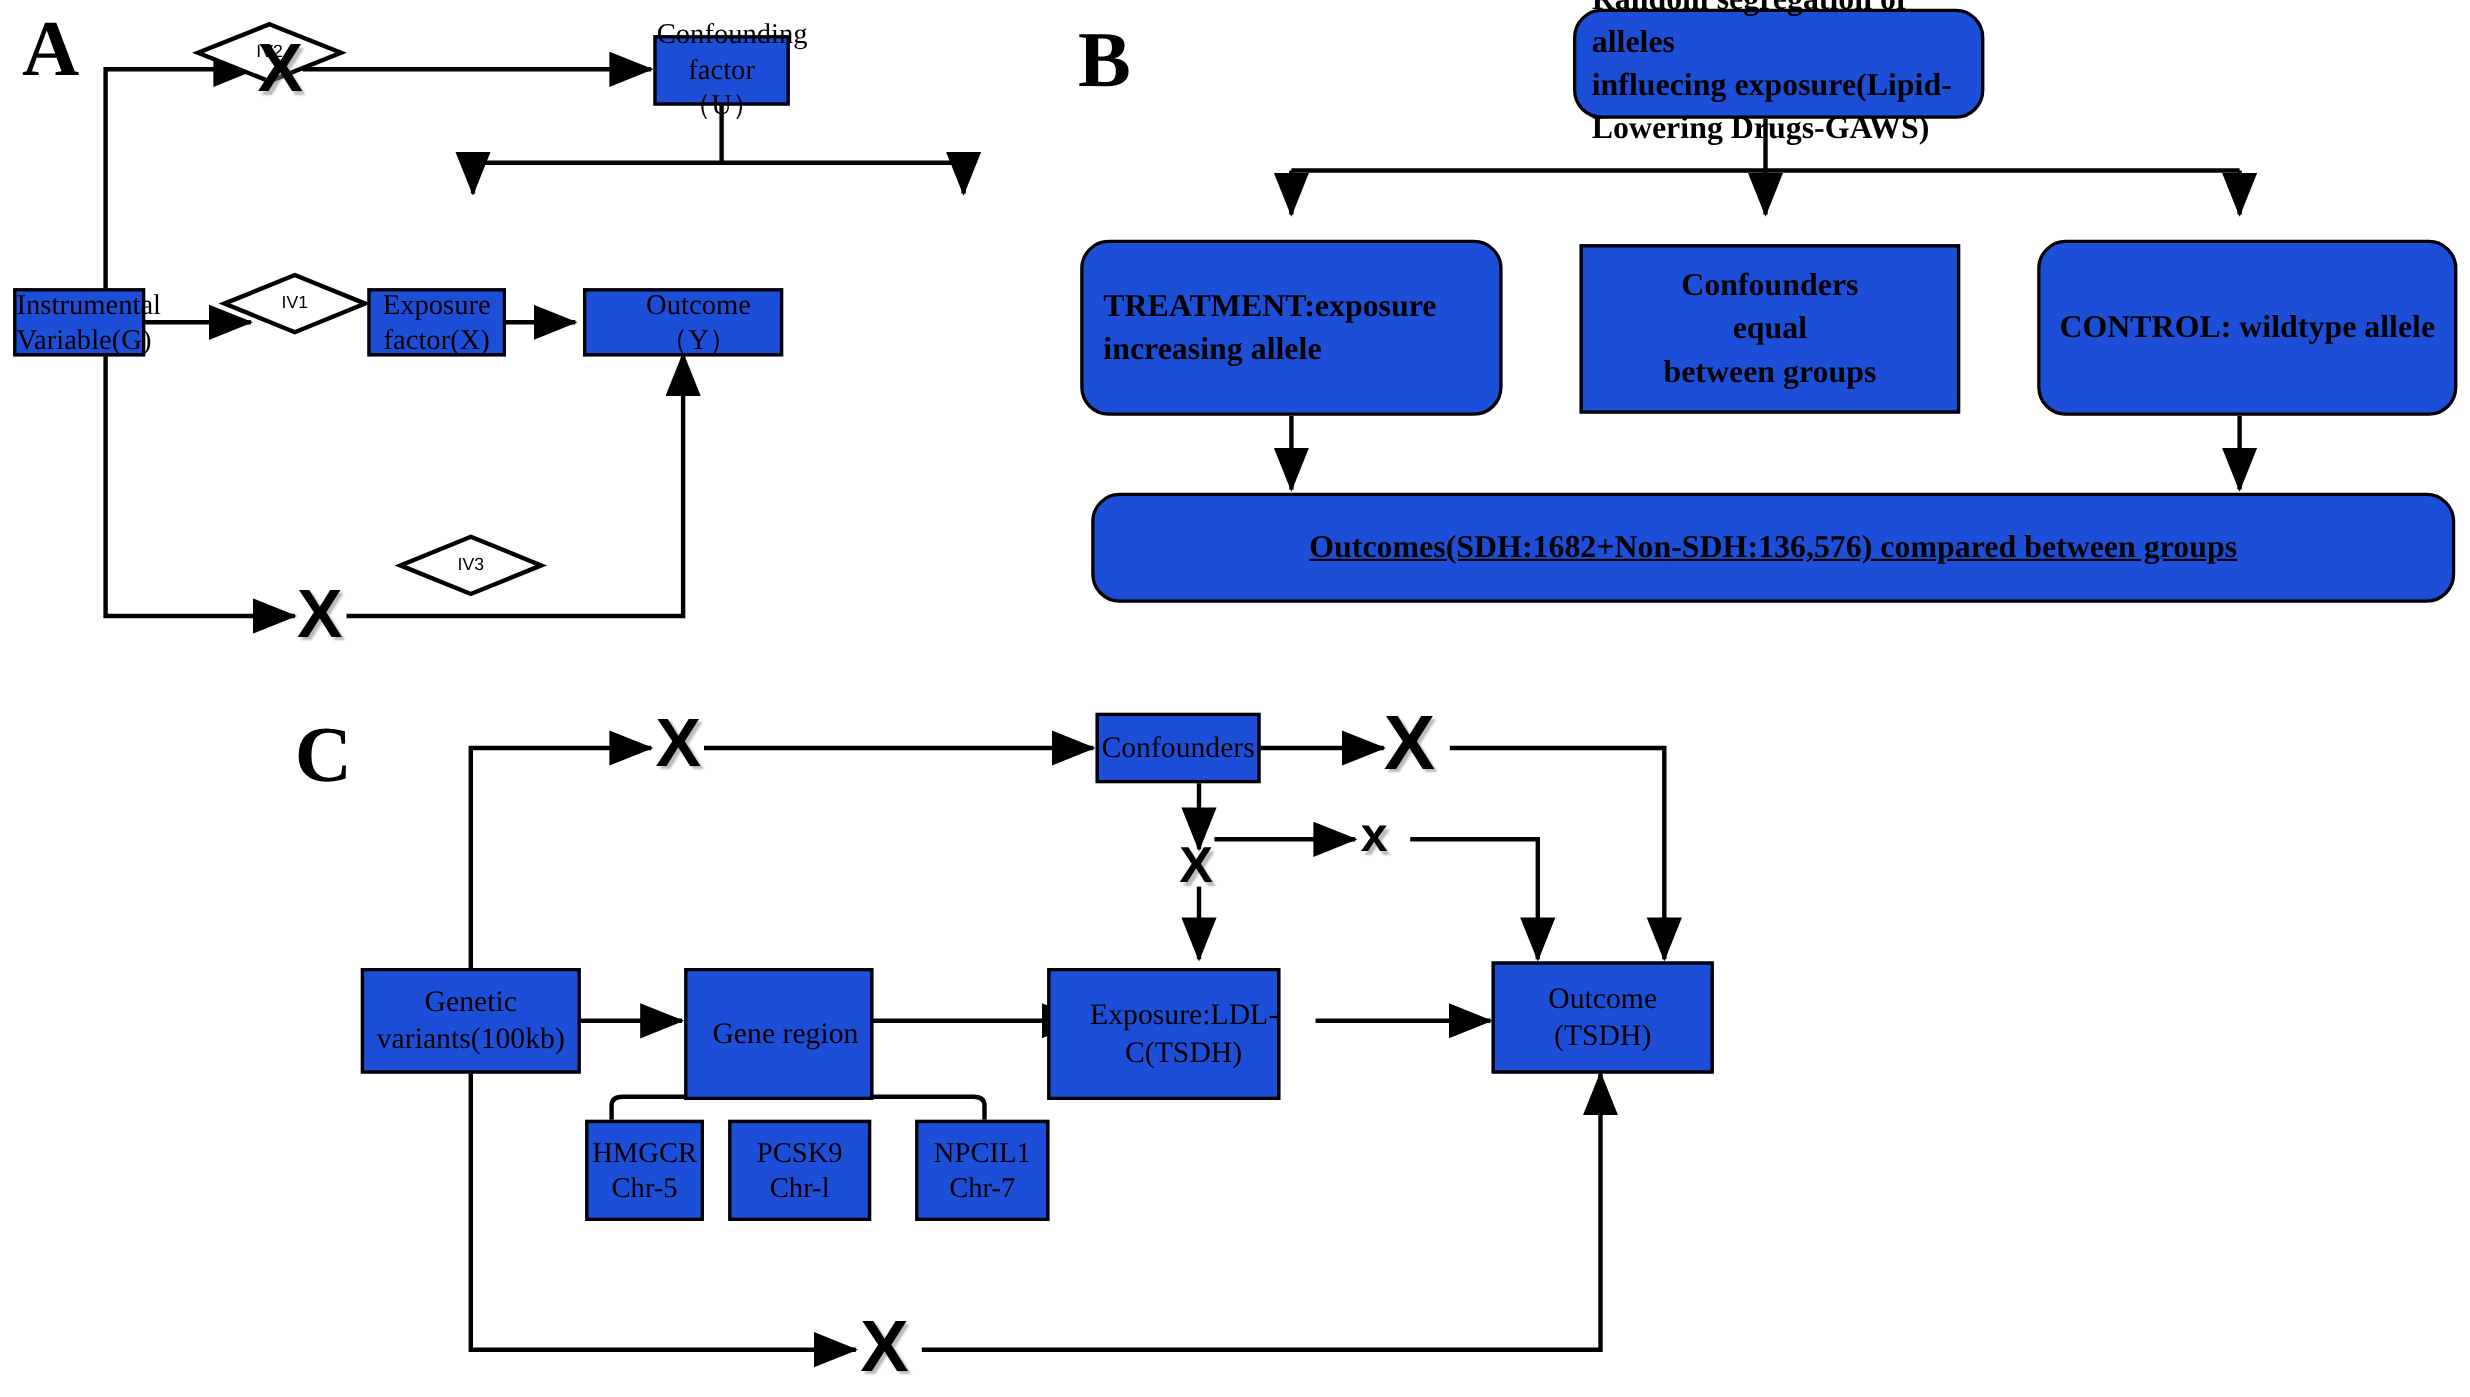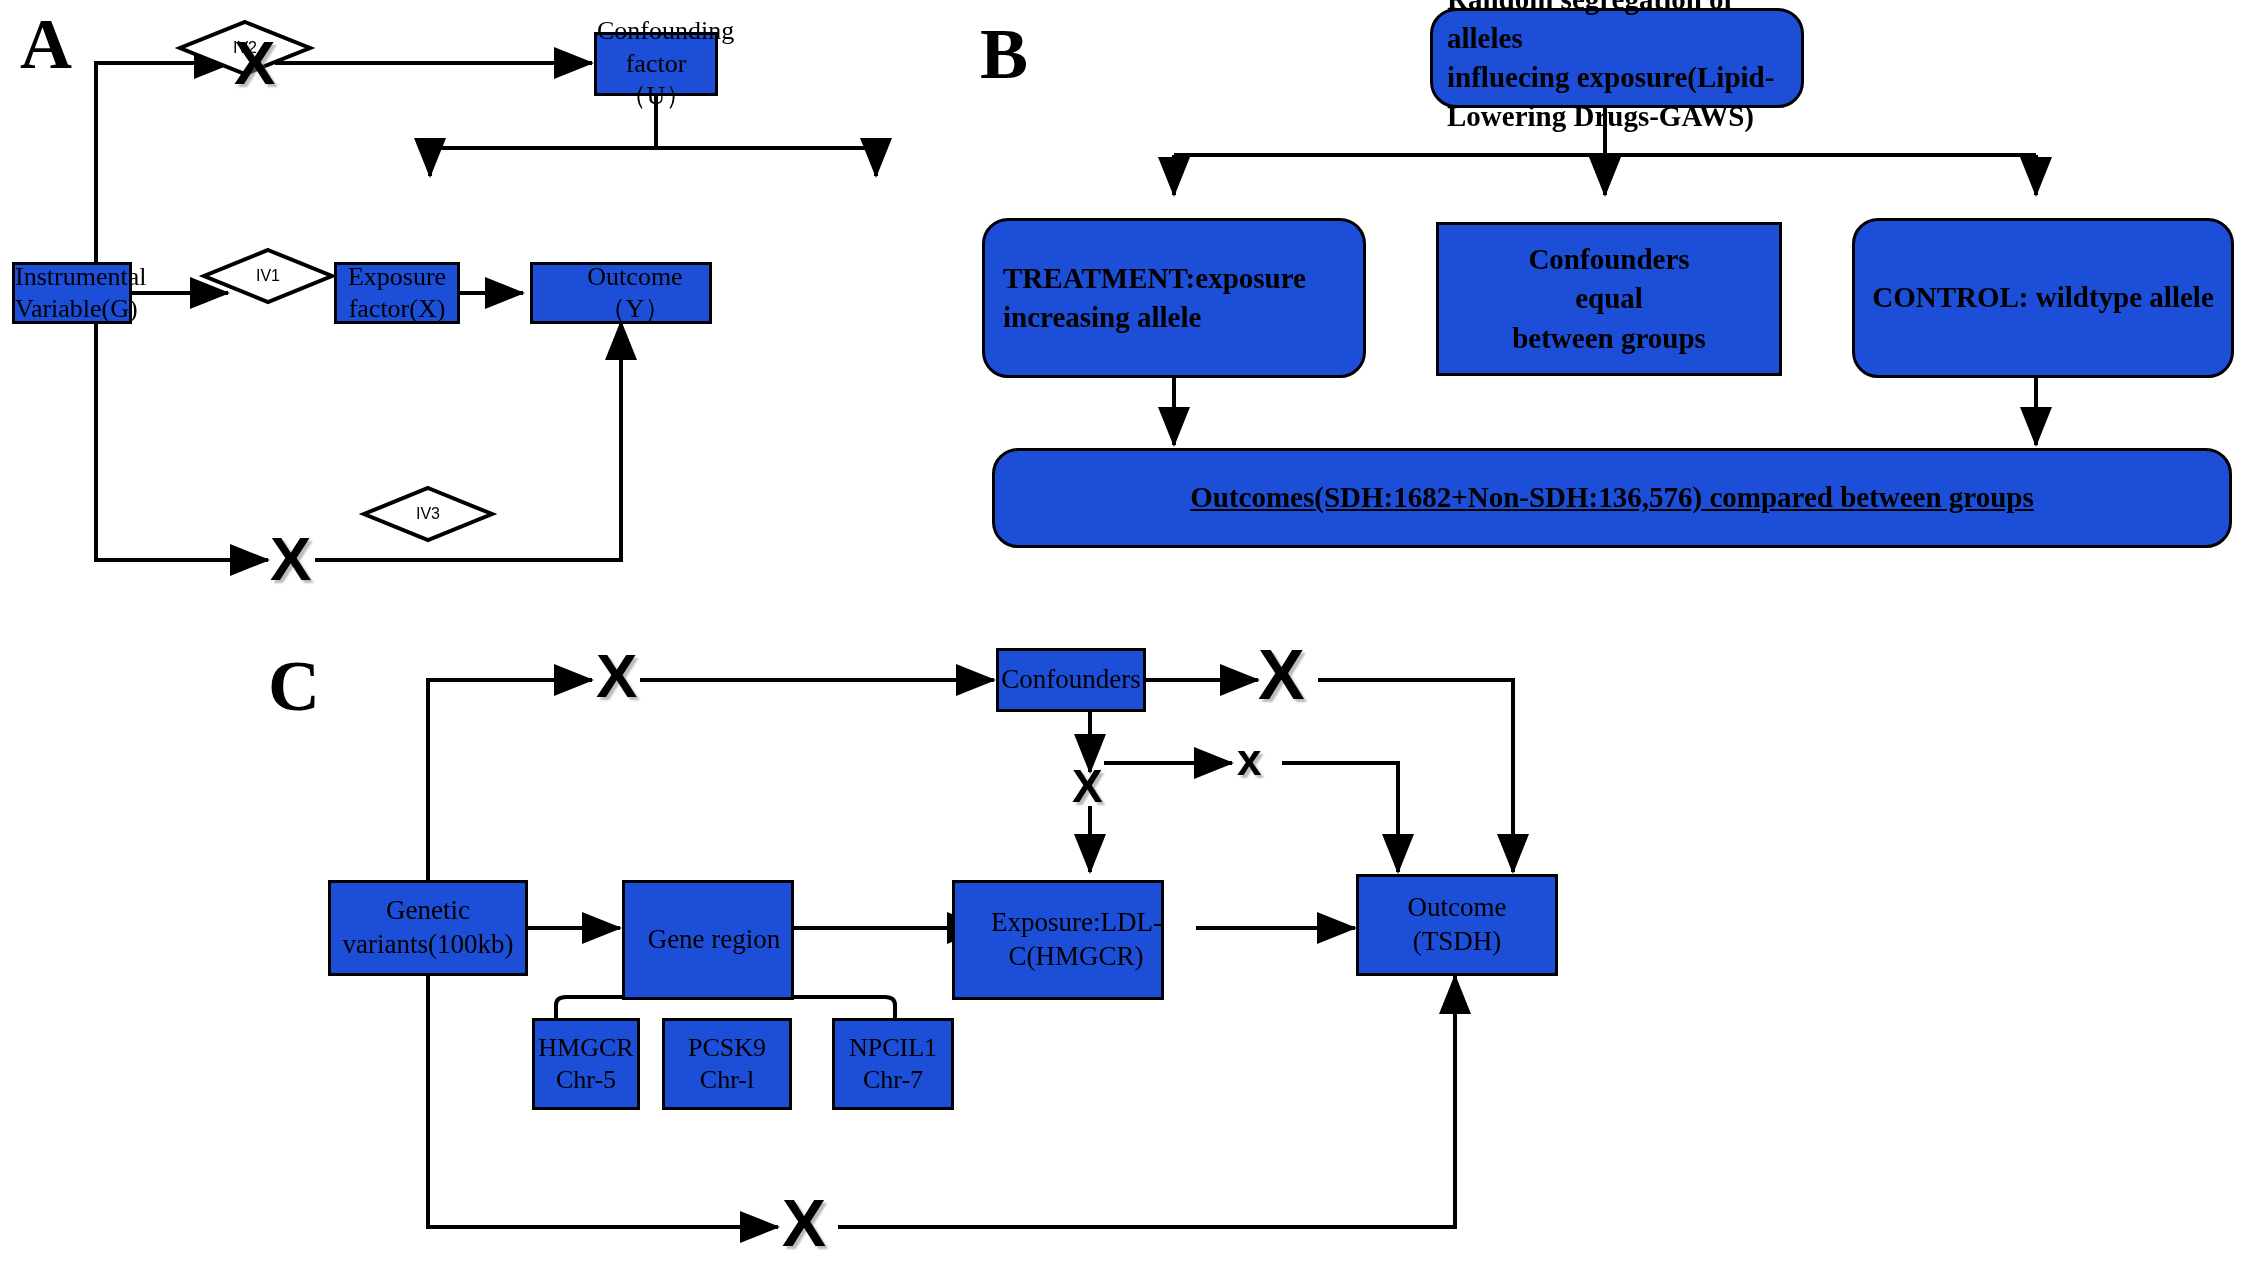--- a/index.html
+++ b/index.html
@@ -197,21 +197,21 @@
     </span>
   </div>
 
   <div class="node nodeC" style="left:622px;top:880px;width:172px;height:120px;padding-left:12px;">
     <span>Gene region</span>
   </div>
 
   <div class="node nodeC" style="left:952px;top:880px;width:212px;height:120px;padding-left:36px;">
     <span>
       <span>Exposure:LDL-</span>
-      <span>C(HMGCR)</span>
+      <span>C(TSDH)</span>
     </span>
   </div>
 
   <div class="node nodeC" style="left:1356px;top:874px;width:202px;height:102px;">
     <span>
       <span>Outcome</span>
       <span>(TSDH)</span>
     </span>
   </div>
 

